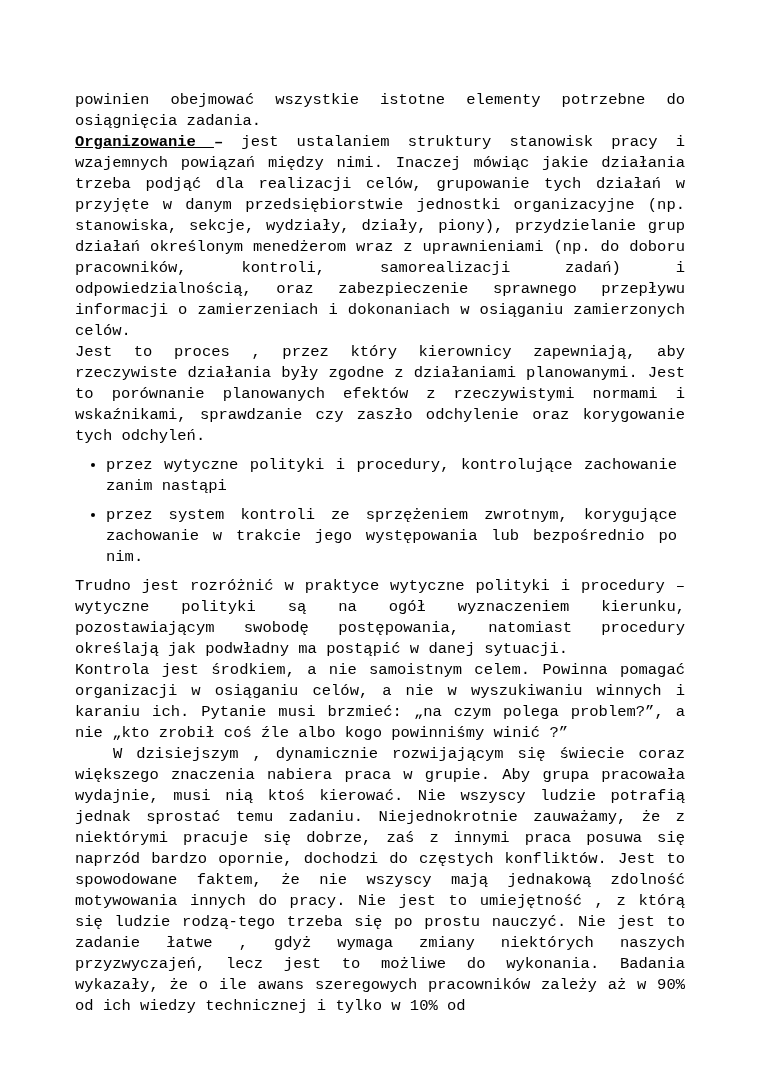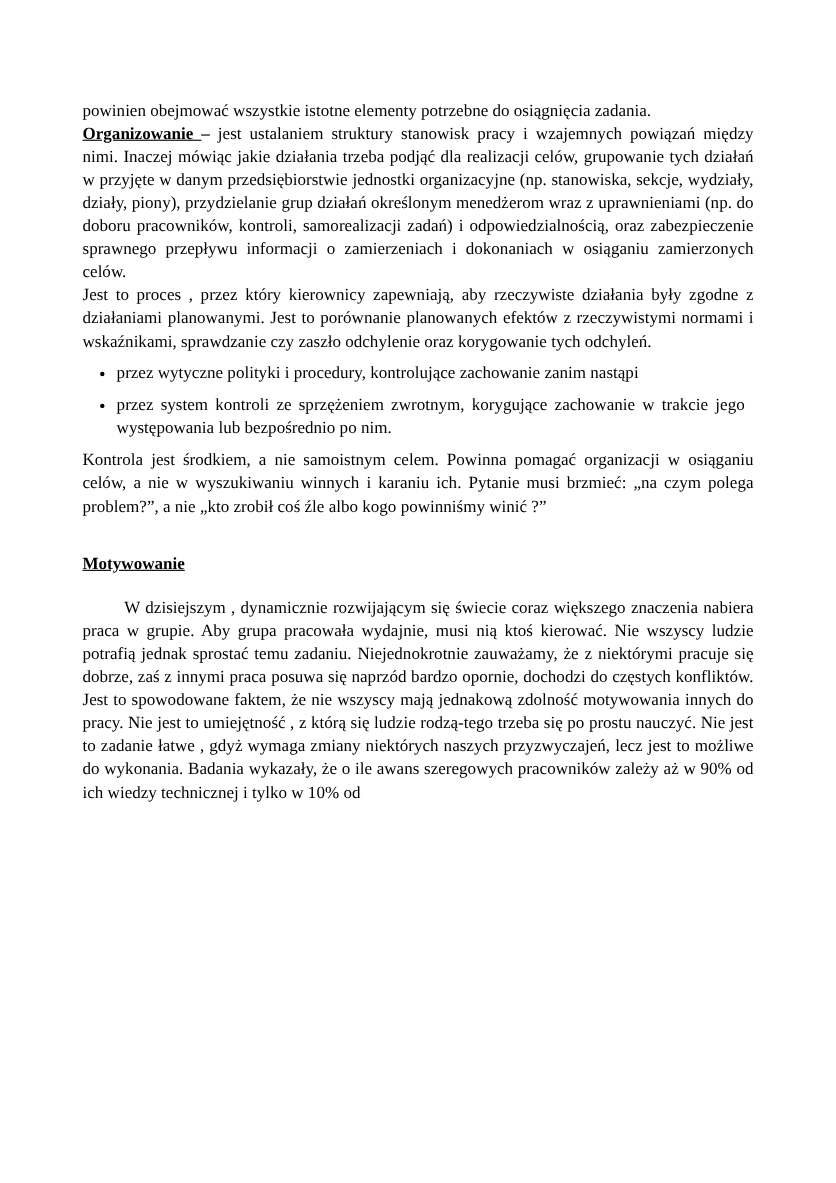--- a/index.html
+++ b/index.html
@@ -8,21 +8,21 @@
     margin: 0;
     padding: 0;
     background: #ffffff;
   }
   .page {
     position: relative;
     width: 760px;
     height: 1075px;
     background: #ffffff;
     padding: 90px 75px 0 75px;
-    font-family: Liberation Serif, serif;
+    font-family: Liberation Mono, monospace;
     font-size: 15.5px;
     line-height: 21px;
     color: #000000;
     overflow: hidden;
   }
   .para {
     margin: 0;
     text-align: justify;
   }
   .lead {
@@ -62,20 +62,20 @@
 
 
   <p class="para">Jest to proces , przez który kierownicy zapewniają, aby rzeczywiste działania były zgodne z działaniami planowanymi. Jest to porównanie planowanych efektów z rzeczywistymi normami i wskaźnikami, sprawdzanie czy zaszło odchylenie oraz korygowanie tych odchyleń.</p>
 
 
   <ul class="bullets">
     <li>przez wytyczne polityki i procedury, kontrolujące zachowanie zanim nastąpi</li>
     <li>przez system kontroli ze sprzężeniem zwrotnym, korygujące zachowanie w trakcie jego występowania lub bezpośrednio po nim.</li>
   </ul>
 
+  <p class="para">Trudno jest rozróżnić w praktyce wytyczne polityki i procedury – wytyczne polityki są na ogół wyznaczeniem kierunku, pozostawiającym swobodę postępowania, natomiast procedury określają jak podwładny ma postąpić w danej sytuacji.</p>
 
   <p class="para">Kontrola jest środkiem, a nie samoistnym celem. Powinna pomagać organizacji w osiąganiu celów, a nie w wyszukiwaniu winnych i karaniu ich. Pytanie musi brzmieć: „na czym polega problem?”, a nie „kto zrobił coś źle albo kogo powinniśmy winić ?”</p>
 
-  <h2 class="heading">Motywowanie</h2>
 
   <p class="para indent-first">W dzisiejszym , dynamicznie rozwijającym się świecie coraz większego znaczenia nabiera praca w grupie. Aby grupa pracowała wydajnie, musi nią ktoś kierować. Nie wszyscy ludzie potrafią jednak sprostać temu zadaniu. Niejednokrotnie zauważamy, że z niektórymi pracuje się dobrze, zaś z innymi praca posuwa się naprzód bardzo opornie, dochodzi do częstych konfliktów. Jest to spowodowane faktem, że nie wszyscy mają jednakową zdolność motywowania innych do pracy. Nie jest to umiejętność , z którą się ludzie rodzą-tego trzeba się po prostu nauczyć. Nie jest to zadanie łatwe , gdyż wymaga zmiany niektórych naszych przyzwyczajeń, lecz jest to możliwe do wykonania. Badania wykazały, że o ile awans szeregowych pracowników zależy aż w 90% od ich wiedzy technicznej i tylko w 10% od</p>
 
 </div>
 
 </body></html>

